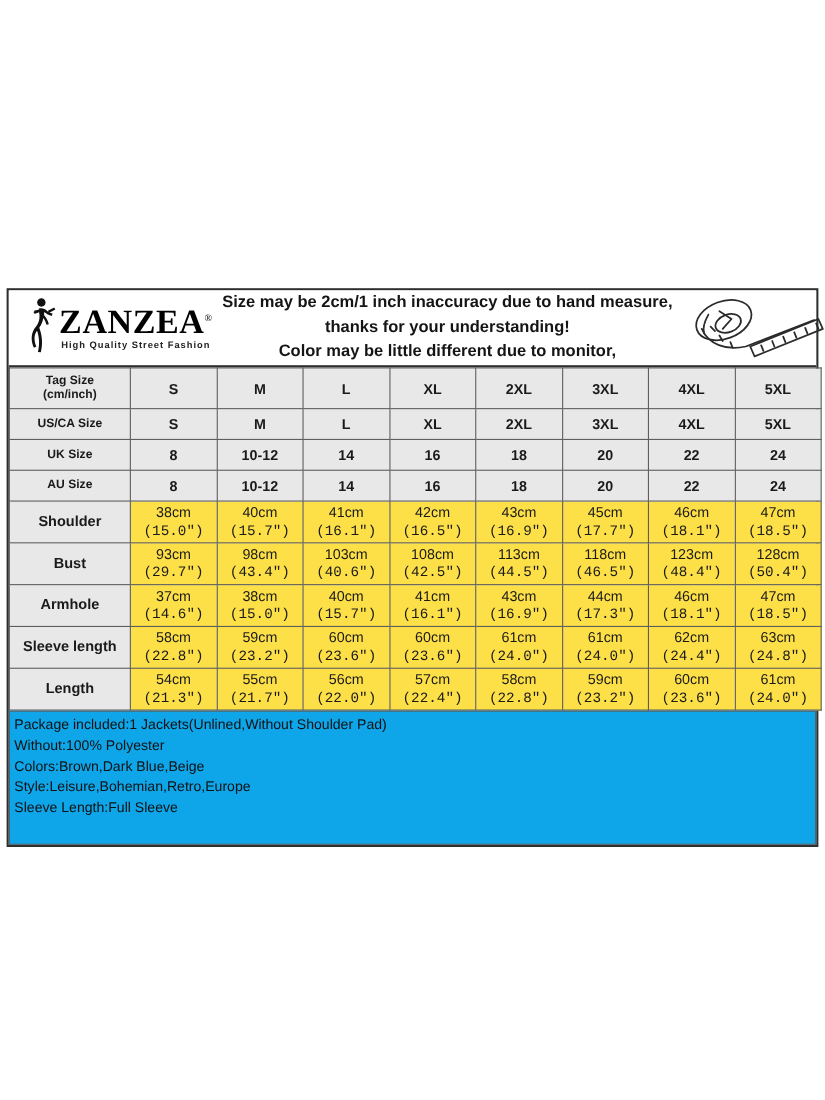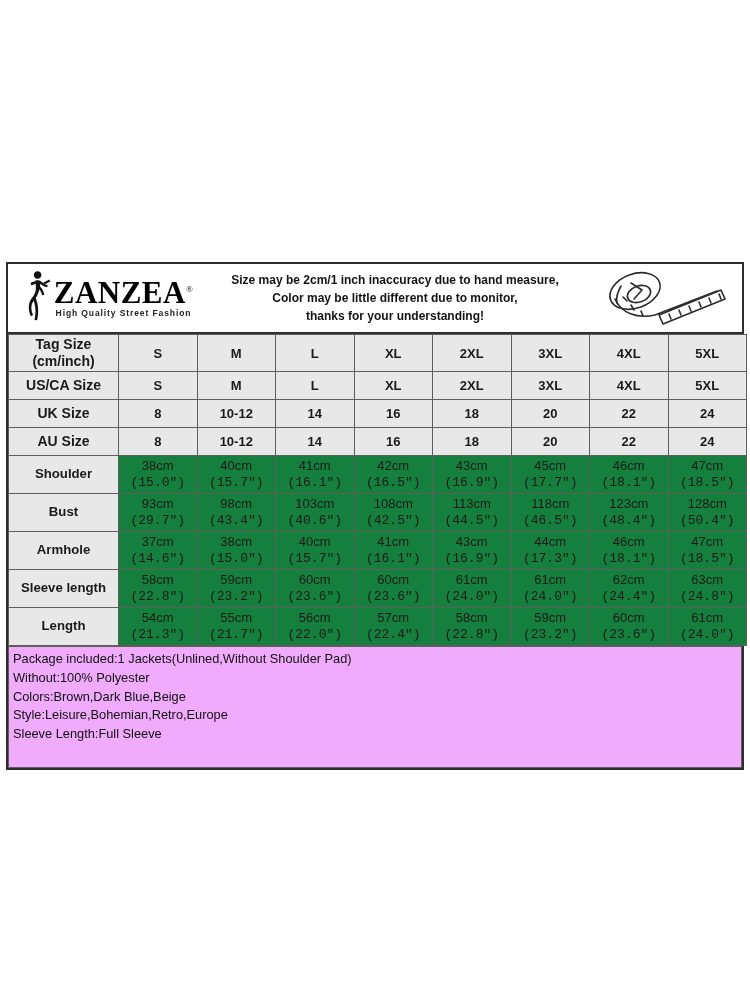--- a/index.html
+++ b/index.html
@@ -74,21 +74,21 @@
     font-weight: 600;
     letter-spacing: 0.9px;
     color: #222222;
     margin-top: 2px;
     white-space: nowrap;
   }
 
   .notice {
     flex: 1 1 auto;
     text-align: center;
-    font-size: 12px;
+    font-size: 15px;
     font-weight: 600;
     line-height: 1.5;
     color: #141414;
     padding: 0 4px;
   }
   .notice div { white-space: nowrap; }
 
   .tape-cell {
     width: 150px;
     flex: 0 0 150px;
@@ -114,44 +114,44 @@
   col.size-col  { width: 78.5px; }
 
   .hdr-row td {
     background: #e8e8e8;
     font-weight: 700;
     font-size: 13.2px;
     height: 27px;
   }
   .hdr-row.first td { height: 36px; }
   .hdr-row td.row-label {
-    font-size: 14px;
+    font-size: 11px;
     line-height: 1.18;
   }
 
   .meas-row td {
-    background: #15803d;
+    background: #fde047;
     height: 37px;
     font-size: 12.6px;
     line-height: 1.25;
   }
   .meas-row td.row-label {
     background: #e8e8e8;
     font-weight: 700;
     font-size: 13.2px;
   }
   .cm  { display: block; }
   .inch{ display: block; font-family: Liberation Mono, monospace; }
 
   
   .footer-cell {
     border: 1px solid #5e5e5e;
     border-top: 1px solid #5e5e5e;
     padding: 3px 4px 5px 4px;
-    background: #f0abfc;
+    background: #0ea5e9;
   }
   .footer-line {
     font-size: 12.8px;
     line-height: 1.47;
     color: #111111;
     text-align: left;
     white-space: nowrap;
   }
   .footer-pad { height: 18px; }
 </style>
@@ -172,22 +172,22 @@
         </svg>
       </span>
       <span class="logo-text">
         <span class="logo-word"><span>ZANZEA</span><span class="logo-reg">®</span></span>
         <span class="logo-tagline">High Quality Street Fashion</span>
       </span>
     </div>
 
     <div class="notice">
       <div>Size may be 2cm/1 inch inaccuracy due to hand measure,</div>
+      <div>thanks for your understanding!</div>
       <div>Color may be little different due to monitor,</div>
-      <div>thanks for your understanding!</div>
     </div>
 
     <div class="tape-cell">
       <svg width="132" height="58" viewBox="0 0 132 58" aria-hidden="true">
         <g fill="none" stroke="#2b2b2b" stroke-width="1.6" stroke-linejoin="round" stroke-linecap="round">
           <ellipse cx="34" cy="22" rx="26" ry="17" transform="rotate(-20 34 22)"></ellipse>
           <ellipse cx="38" cy="25" rx="12" ry="8" transform="rotate(-20 38 25)"></ellipse>
           <path d="M30 14 L41 21 L33 30"></path>
           <path d="M14 30 C20 44 36 50 54 46 L116 22"></path>
           <path d="M20 17 C16 24 15 30 16 34"></path>

